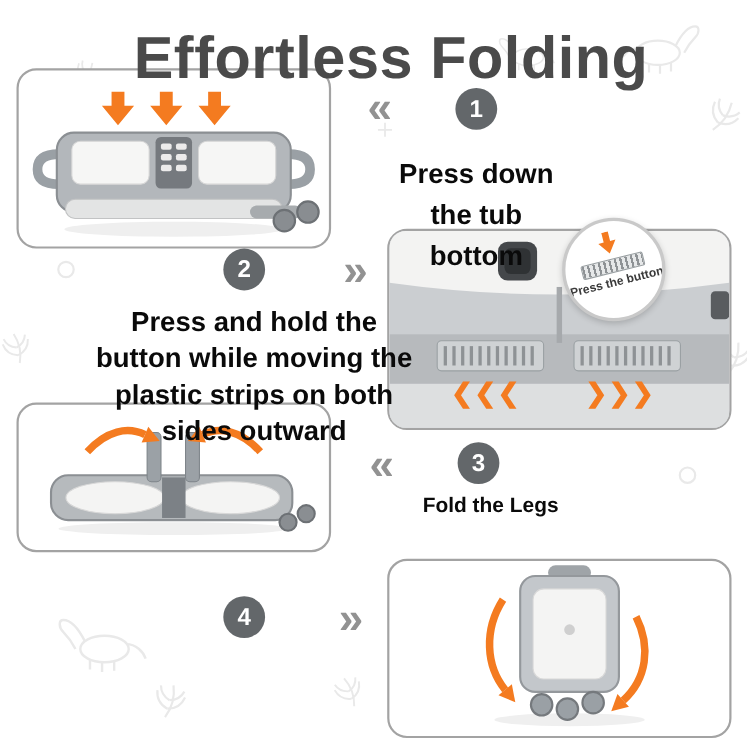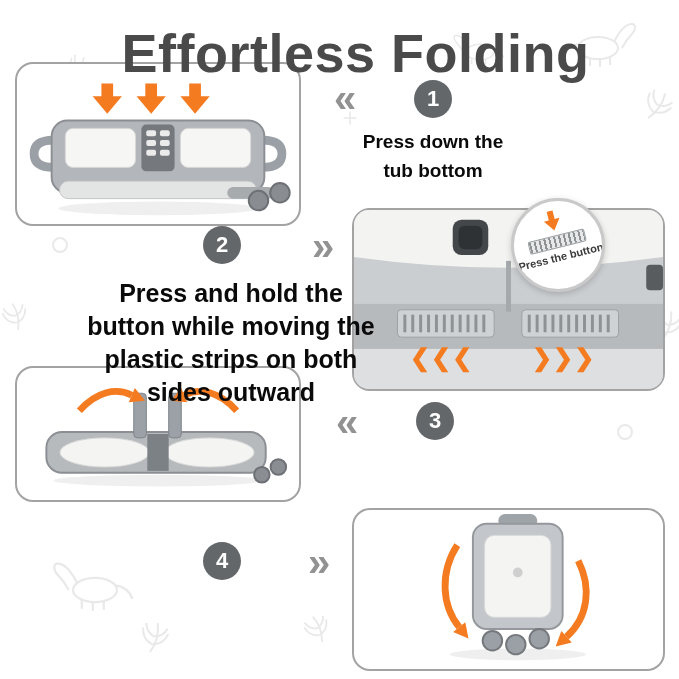--- a/index.html
+++ b/index.html
@@ -36,21 +36,21 @@
   }
   .circle1 { left:414px; top:80px; }
   .circle2 { left:203px; top:226px; }
   .circle3 { left:416px; top:402px; }
   .circle4 { left:203px; top:542px; }
 
   .step-text {
     position:absolute; font-weight:bold; color:#0a0a0a; text-align:center;
     z-index:2; line-height:1.32;
   }
-  .text1 { left:352px; top:128px; width:162px; font-size:19px; line-height:1.5; }
+  .text1 { left:352px; top:140px; width:162px; font-size:25px; line-height:1.5; }
   .text2 { left:36px;  top:277px; width:306px; font-size:25px;margin-left:42px; }
   .text3 { left:356px; top:447px; width:180px; font-size:19px; }
   .text4 { left:58px;  top:592px; width:292px; font-size:19px; }
 
   .chev {
     position:absolute; color:#929292; font-size:40px; font-weight:bold;
     line-height:1; z-index:2; user-select:none;
   }
   .chev1 { left:334px; top:78px; }
   .chev2 { left:312px; top:226px; }
@@ -236,20 +236,21 @@
       <g>
         <path d="M62 44 C 80 24 100 20 116 28" stroke="#f47b20" stroke-width="7" fill="none"></path>
         <polygon points="0,-8 15,0 0,8" fill="#f47b20" transform="translate(116,28) rotate(23)"></polygon>
         <path d="M224 44 C 206 24 186 20 170 28" stroke="#f47b20" stroke-width="7" fill="none"></path>
         <polygon points="0,-8 15,0 0,8" fill="#f47b20" transform="translate(170,28) rotate(157)"></polygon>
       </g>
     </svg>
   </div>
   <span class="chev chev3">«</span>
   <div class="step-circle circle3">3</div>
+  <div class="step-text text3">Fold the Legs</div>
 
   <div class="step-circle circle4">4</div>
   <span class="chev chev4">»</span>
 
   <div class="panel panel4">
     <svg class="fill" viewBox="0 0 313 163">
       <ellipse cx="166" cy="148" rx="70" ry="6" fill="#efefef"></ellipse>
       <rect x="146" y="4" width="40" height="14" rx="7" fill="#9fa4a8"></rect>
       <rect x="120" y="14" width="92" height="108" rx="14" fill="#c3c7cb" stroke="#94989c" stroke-width="2"></rect>
       <rect x="132" y="26" width="68" height="84" rx="10" fill="#f4f4f3" stroke="#d8d8d8"></rect>

